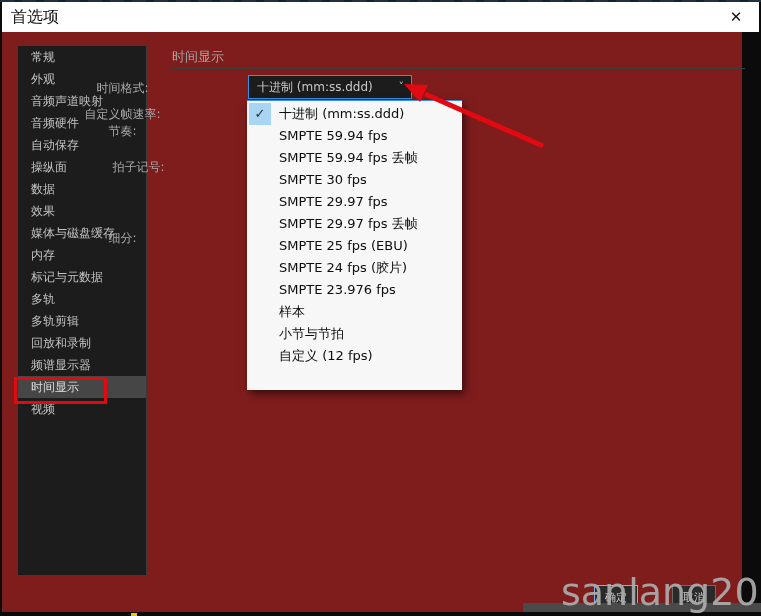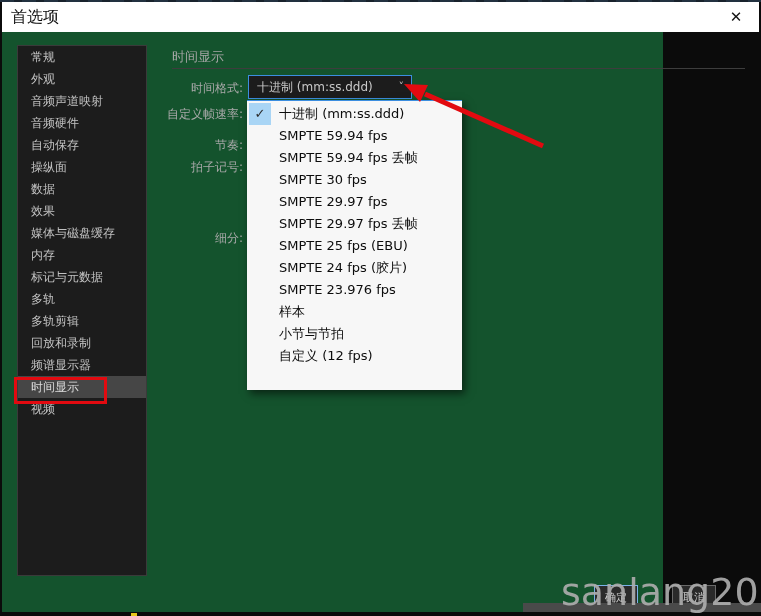--- a/index.html
+++ b/index.html
@@ -10,38 +10,38 @@
   .top-strip{position:absolute;left:0;top:0;width:761px;height:2px;
     background:repeating-linear-gradient(90deg,#223140 0 14px,#18222c 14px 22px);}
 
   
   .titlebar{position:absolute;left:2px;top:2px;width:757px;height:30px;background:#ffffff;}
   .titlebar .title{position:absolute;left:9px;top:0;line-height:30px;font-size:16px;color:#111;}
   .titlebar .close{position:absolute;right:8px;top:0;width:30px;height:30px;line-height:30px;
     text-align:center;font-size:15px;color:#111;cursor:pointer;}
 
   
-  .dialog{position:absolute;left:2px;top:32px;width:661px;height:580px;background:#14532d;}
+  .dialog{position:absolute;left:2px;top:32px;width:740px;height:580px;background:#7f1d1d;}
 
   
   .side-list{position:absolute;left:15px;top:13px;width:130px;height:531px;
     background:#1c1c1c;border:1px solid #3a3a3a;}
   .side-item{height:22px;line-height:22px;padding-left:13px;font-size:12px;color:#c2c2c2;
     white-space:nowrap;cursor:pointer;}
   .side-item.selected{background:#464646;color:#dcdcdc;}
 
   
   .red-rect{position:absolute;left:12px;top:345px;width:93px;height:27px;
     border:3px solid #e20a10;z-index:12;pointer-events:none;}
 
   
   .panel-header{position:absolute;left:170px;top:16px;font-size:13px;color:#a6a6a6;}
   .panel-divider{position:absolute;left:170px;top:36px;width:573px;height:1px;background:#3d3d3d;}
-  .field-label{position:absolute;left:0;width:241px;text-align:right;font-size:12px;color:#a9a9a9;}
-  .lbl-0{top:48px;} .lbl-1{top:74px;} .lbl-2{top:105px;} .lbl-3{top:127px;padding-left:32px;} .lbl-4{top:154px;margin-top:44px;}
+  .field-label{position:absolute;left:0;width:241px;text-align:center;font-size:12px;color:#a9a9a9;}
+  .lbl-0{top:48px;} .lbl-1{top:74px;} .lbl-2{top:91px;} .lbl-3{top:127px;padding-left:32px;} .lbl-4{top:154px;margin-top:44px;}
 
   
   .combo{position:absolute;left:246px;top:43px;width:164px;height:24px;background:#1c1c1c;
     border:1px solid #3c8ee0;color:#c8c8c8;font-size:12px;line-height:22px;
     padding-left:8px;cursor:pointer;z-index:4;}
   .combo .chev{position:absolute;right:7px;top:0;line-height:22px;font-size:11px;color:#bfbfbf;}
 
   
   .popup{position:absolute;left:245px;top:68px;width:215px;height:290px;background:#f7f7f7;
     border-top:1px solid #3c8ee0;box-shadow:3px 4px 8px rgba(0,0,0,.55);z-index:5;padding-top:2px;}

